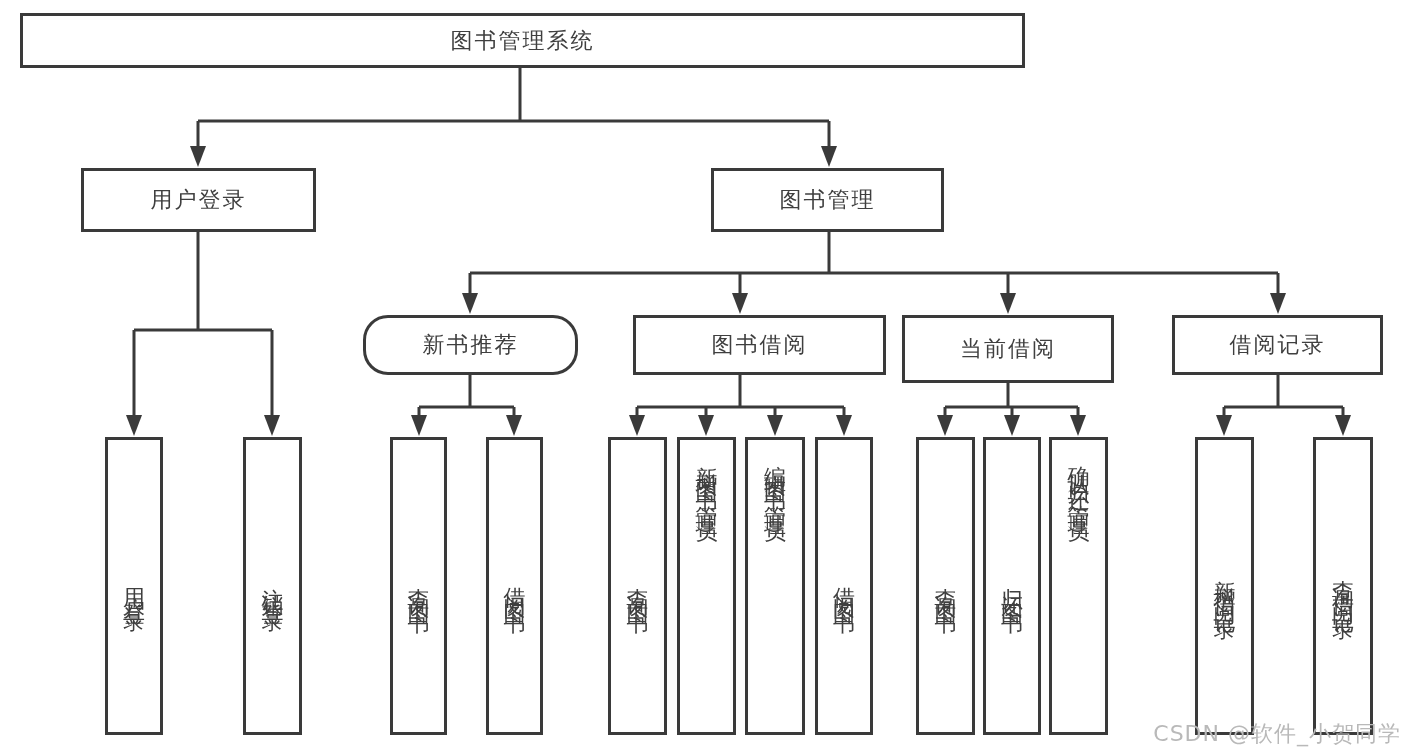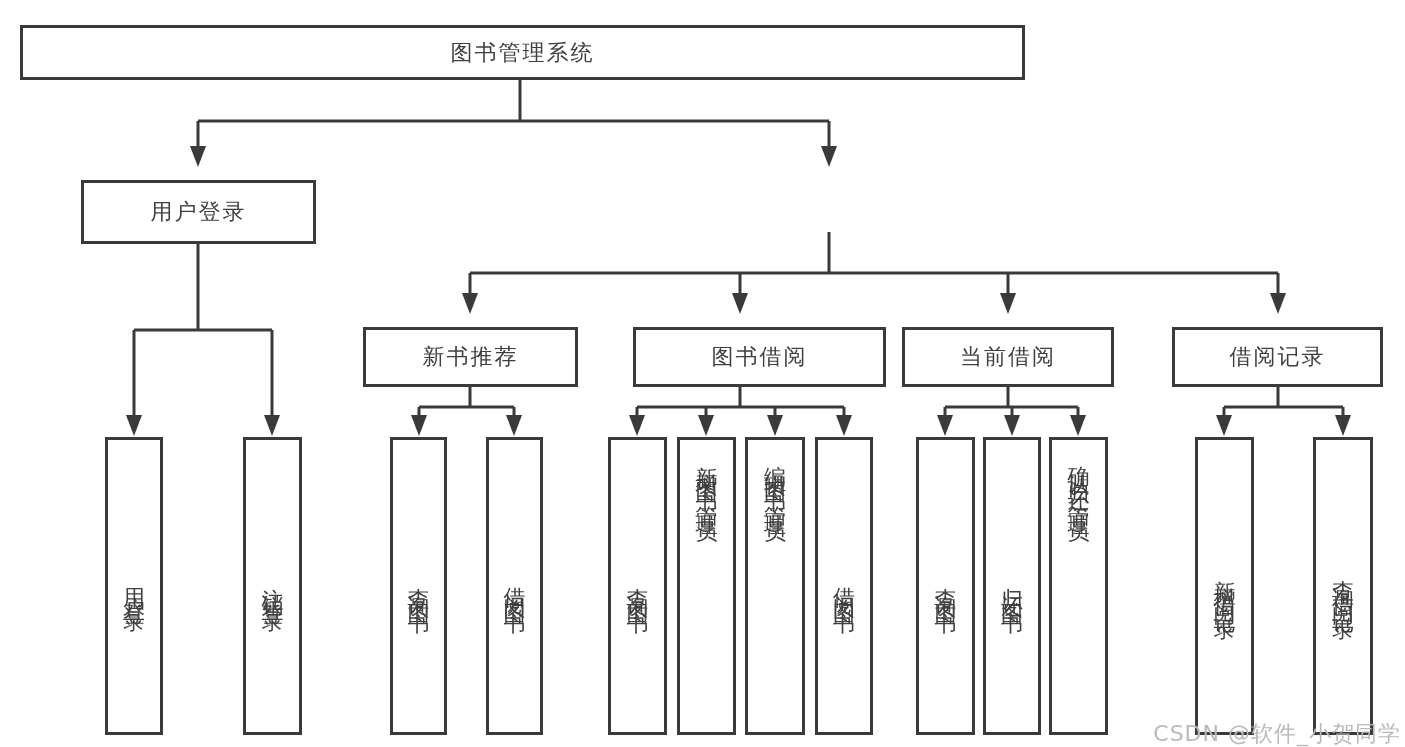--- a/index.html
+++ b/index.html
@@ -35,21 +35,20 @@
     box-sizing: border-box;
     border: 3px solid var(--line, #3a3a3a);
     background: #ffffff;
     display: flex;
     align-items: center;
     justify-content: center;
     color: var(--text, #3f3f3f);
     font-size: 22px;
     letter-spacing: 2px;
     white-space: nowrap;
-    margin-top: 12px;
   }
   .vnode {
     position: absolute;
     box-sizing: border-box;
     border: 3px solid var(--line, #3a3a3a);
     background: #ffffff;
     display: flex;
     align-items: center;
     justify-content: center;
     color: var(--text, #3f3f3f);
@@ -116,28 +115,31 @@
     <polygon points="1335,415 1351,415 1343,436"></polygon>
   </svg>
 
   <div class="node" style="left:20px; top:13px; width:1005px; height:55px;">
     <span>图书管理系统</span>
   </div>
 
   <div class="node" style="left:81px; top:168px; width:235px; height:64px;">
     <span>用户登录</span>
   </div>
+  <div class="node" style="left:711px; top:168px; width:233px; height:64px;">
+    <span>图书管理</span>
+  </div>
 
-  <div class="node" style="left:363px; top:315px; width:215px; height:60px;">
+  <div class="node" style="left:363px; top:315px; width:215px; height:60px;border-radius:25px;">
     <span>新书推荐</span>
   </div>
   <div class="node" style="left:633px; top:315px; width:253px; height:60px;">
     <span>图书借阅</span>
   </div>
-  <div class="node" style="left:902px; top:315px; width:212px; height:60px;">
+  <div class="node" style="left:902px; top:315px; width:212px; height:68px;">
     <span>当前借阅</span>
   </div>
   <div class="node" style="left:1172px; top:315px; width:211px; height:60px;">
     <span>借阅记录</span>
   </div>
 
   <div class="vnode" style="left:105px; top:437px; width:58px; height:298px;">
     <span class="vtext">用户登录</span>
   </div>
   <div class="vnode" style="left:243px; top:437px; width:59px; height:298px;">

